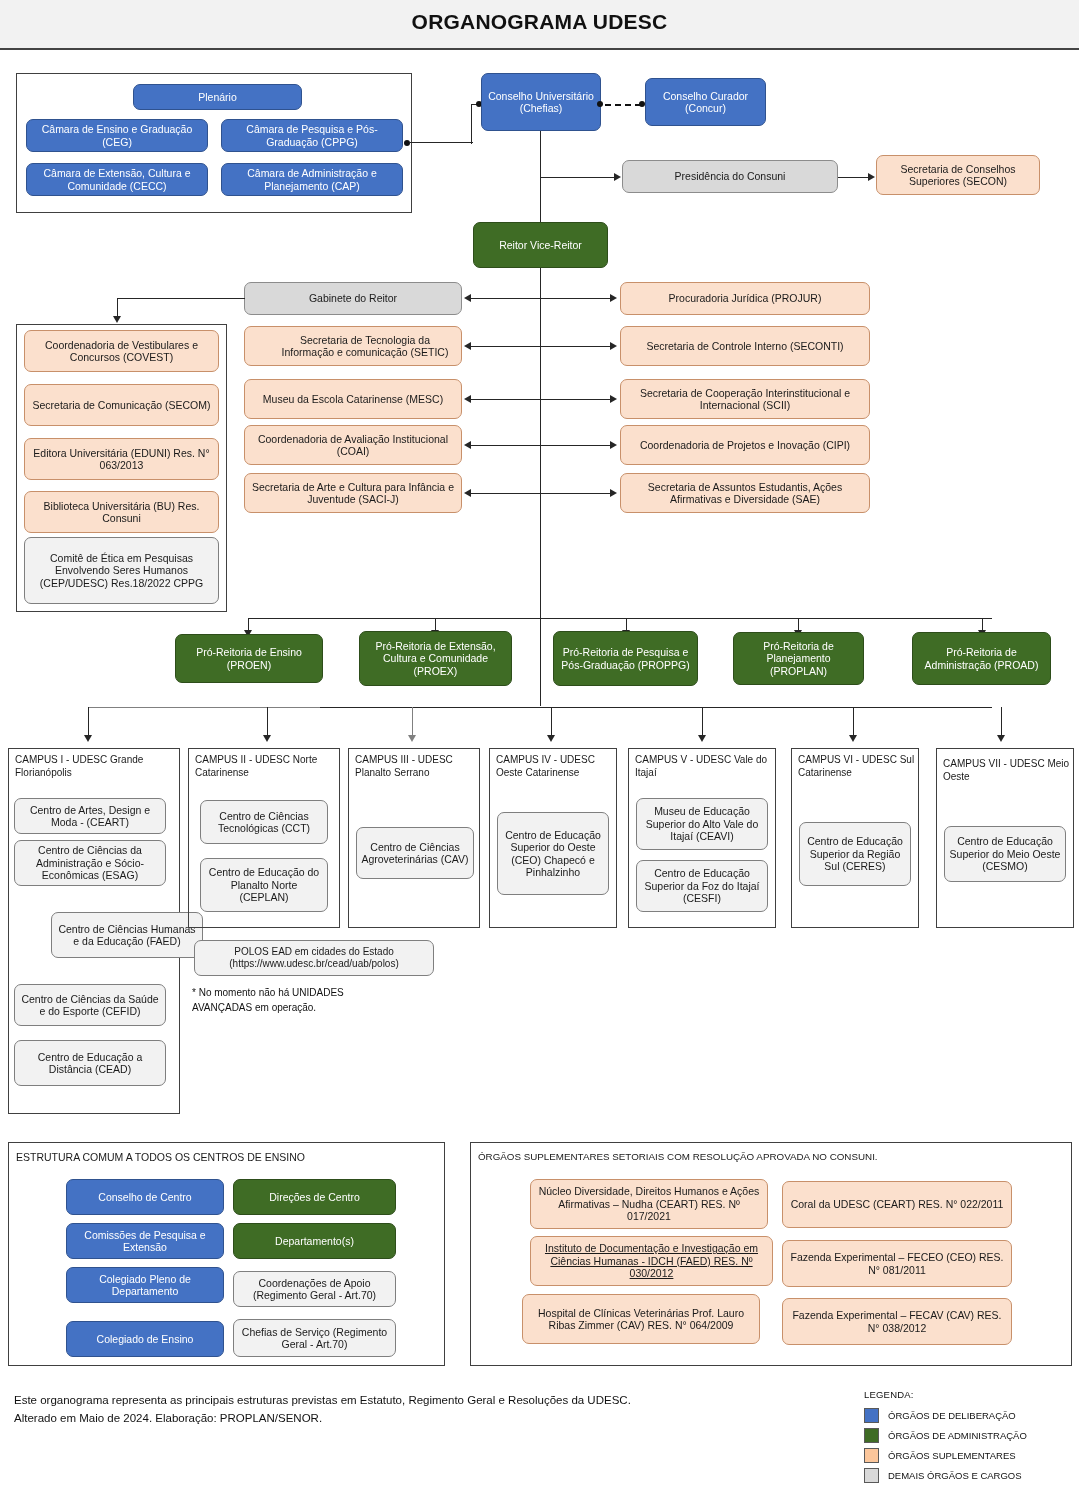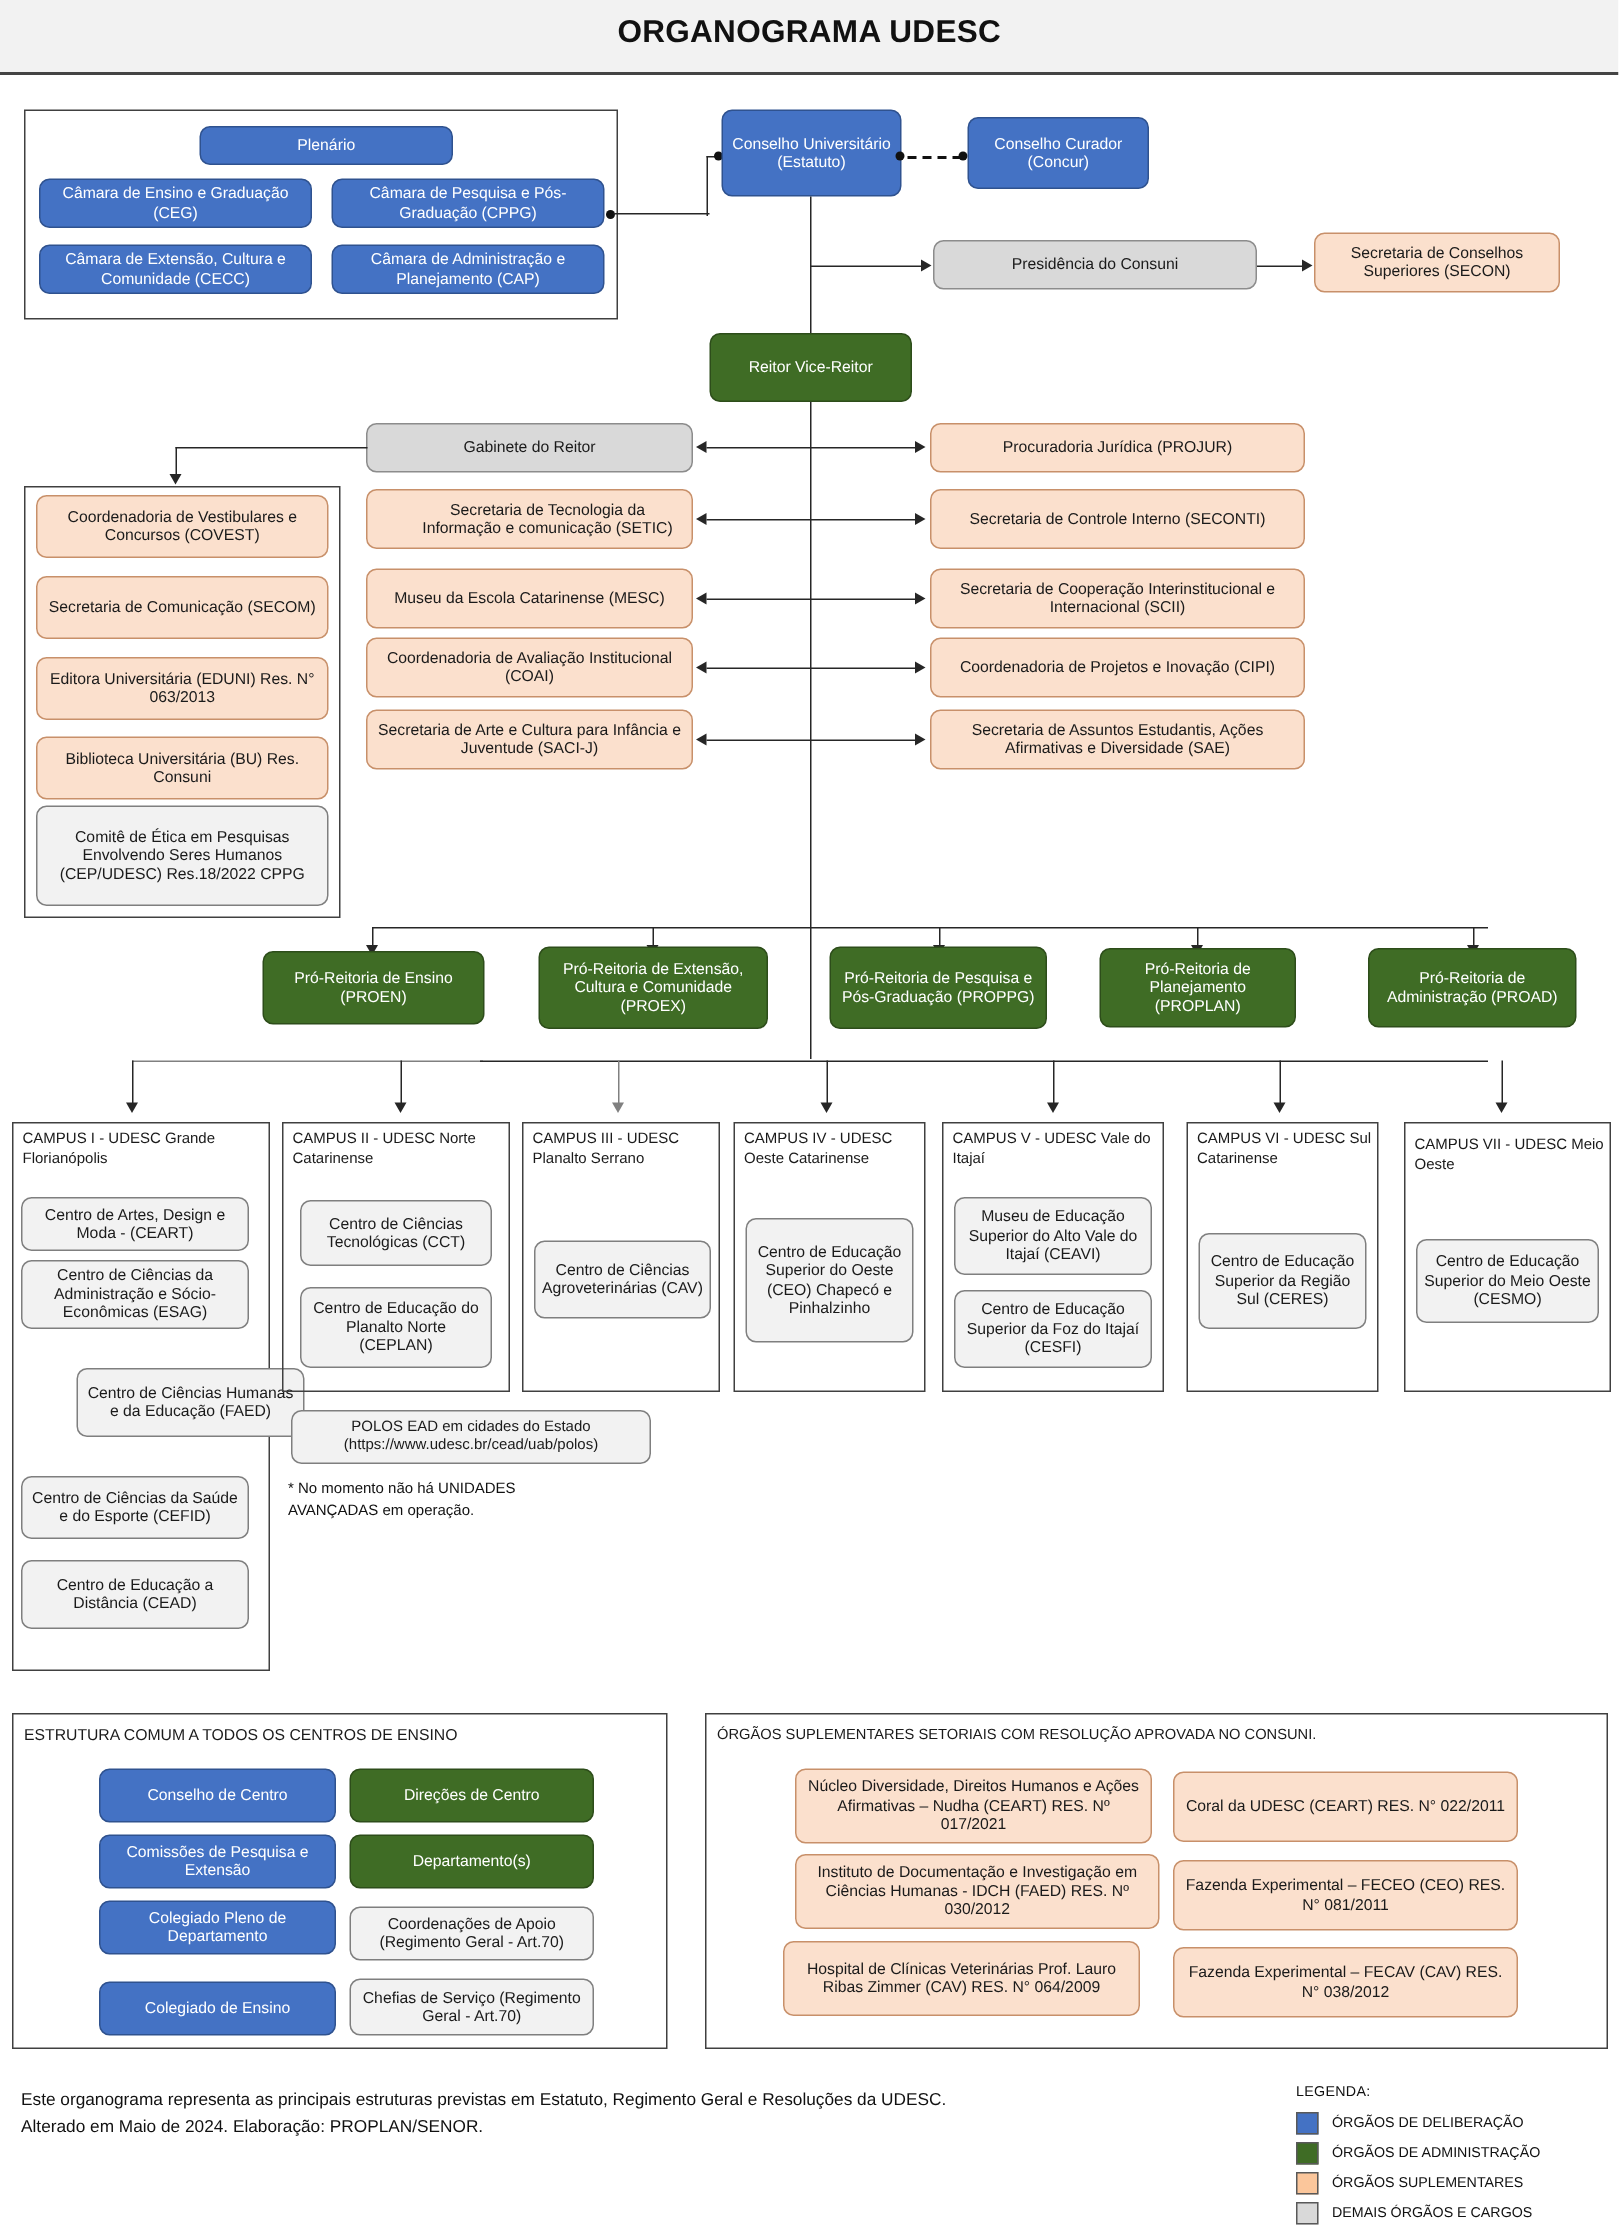--- a/index.html
+++ b/index.html
@@ -75,21 +75,21 @@
 <div class="abs node blue" style="left:221px;top:119px;width:182px;height:33px;">Câmara de Pesquisa e Pós-Graduação (CPPG)</div>
 <div class="abs node blue" style="left:26px;top:163px;width:182px;height:33px;">Câmara de Extensão, Cultura e Comunidade (CECC)</div>
 <div class="abs node blue" style="left:221px;top:163px;width:182px;height:33px;">Câmara de Administração e Planejamento (CAP)</div>
 
 <div class="abs dot" style="left:404px;top:140px;"></div>
 <div class="abs ln lnh" style="left:409px;top:142px;width:64px;"></div>
 <div class="abs ln lnv" style="left:471px;top:104px;height:40px;"></div>
 <div class="abs ln lnh" style="left:471px;top:104px;width:8px;"></div>
 <div class="abs dot" style="left:476px;top:101px;"></div>
 
-<div class="abs node blue" style="left:481px;top:73px;width:120px;height:58px;">Conselho Universitário (Estatuto)</div>
+<div class="abs node blue" style="left:481px;top:73px;width:120px;height:58px;">Conselho Universitário (Chefias)</div>
 <div class="abs dot" style="left:597px;top:101px;"></div>
 <div class="abs dash-h" style="left:605px;top:104px;width:36px;"></div>
 <div class="abs dot" style="left:639px;top:101px;"></div>
 <div class="abs node blue" style="left:645px;top:78px;width:121px;height:48px;">Conselho Curador (Concur)</div>
 
 <div class="abs ln lnv" style="left:540px;top:131px;height:93px;"></div>
 <div class="abs arrow-d" style="left:536px;top:222px;"></div>
 
 <div class="abs ln lnh" style="left:540px;top:177px;width:76px;"></div>
 <div class="abs arrow-r" style="left:614px;top:173px;"></div>
@@ -237,21 +237,21 @@
 
 <div class="abs node green" style="left:233px;top:1179px;width:163px;height:36px;">Direções de Centro</div>
 <div class="abs node green" style="left:233px;top:1223px;width:163px;height:36px;">Departamento(s)</div>
 <div class="abs node white" style="left:233px;top:1271px;width:163px;height:36px;">Coordenações de Apoio (Regimento Geral - Art.70)</div>
 <div class="abs node white" style="left:233px;top:1319px;width:163px;height:38px;">Chefias de Serviço (Regimento Geral - Art.70)</div>
 
 <div class="abs panel" style="left:470px;top:1142px;width:602px;height:224px;"></div>
 <div class="abs panel-title" style="left:478px;top:1151px;width:590px;font-size:9.8px;">ÓRGÃOS SUPLEMENTARES SETORIAIS COM RESOLUÇÃO APROVADA NO CONSUNI.</div>
 
 <div class="abs node peach" style="left:530px;top:1179px;width:238px;height:50px;">Núcleo Diversidade, Direitos Humanos e Ações  Afirmativas – Nudha (CEART) RES. Nº 017/2021</div>
-<div class="abs node peach" style="left:530px;top:1236px;width:243px;height:50px;">Instituto de Documentação e Investigação em Ciências Humanas - IDCH (FAED) RES. Nº 030/2012</div>
+<div class="abs node peach" style="left:530px;top:1236px;width:243px;height:50px;text-decoration:underline;">Instituto de Documentação e Investigação em Ciências Humanas - IDCH (FAED) RES. Nº 030/2012</div>
 <div class="abs node peach" style="left:522px;top:1294px;width:238px;height:50px;">Hospital de Clínicas Veterinárias Prof. Lauro Ribas Zimmer (CAV) RES. N° 064/2009</div>
 
 <div class="abs node peach" style="left:782px;top:1181px;width:230px;height:47px;">Coral da UDESC (CEART) RES. N° 022/2011</div>
 <div class="abs node peach" style="left:782px;top:1240px;width:230px;height:47px;">Fazenda Experimental – FECEO (CEO) RES. N° 081/2011</div>
 <div class="abs node peach" style="left:782px;top:1298px;width:230px;height:47px;">Fazenda Experimental – FECAV (CAV) RES. N° 038/2012</div>
 
 <div class="abs" id="footer-text" style="left:14px;top:1392px;width:800px;">
   <div>Este organograma representa as principais estruturas previstas em Estatuto, Regimento Geral e Resoluções da UDESC.</div>
   <div>Alterado em Maio de 2024. Elaboração: PROPLAN/SENOR.</div>
 </div>

